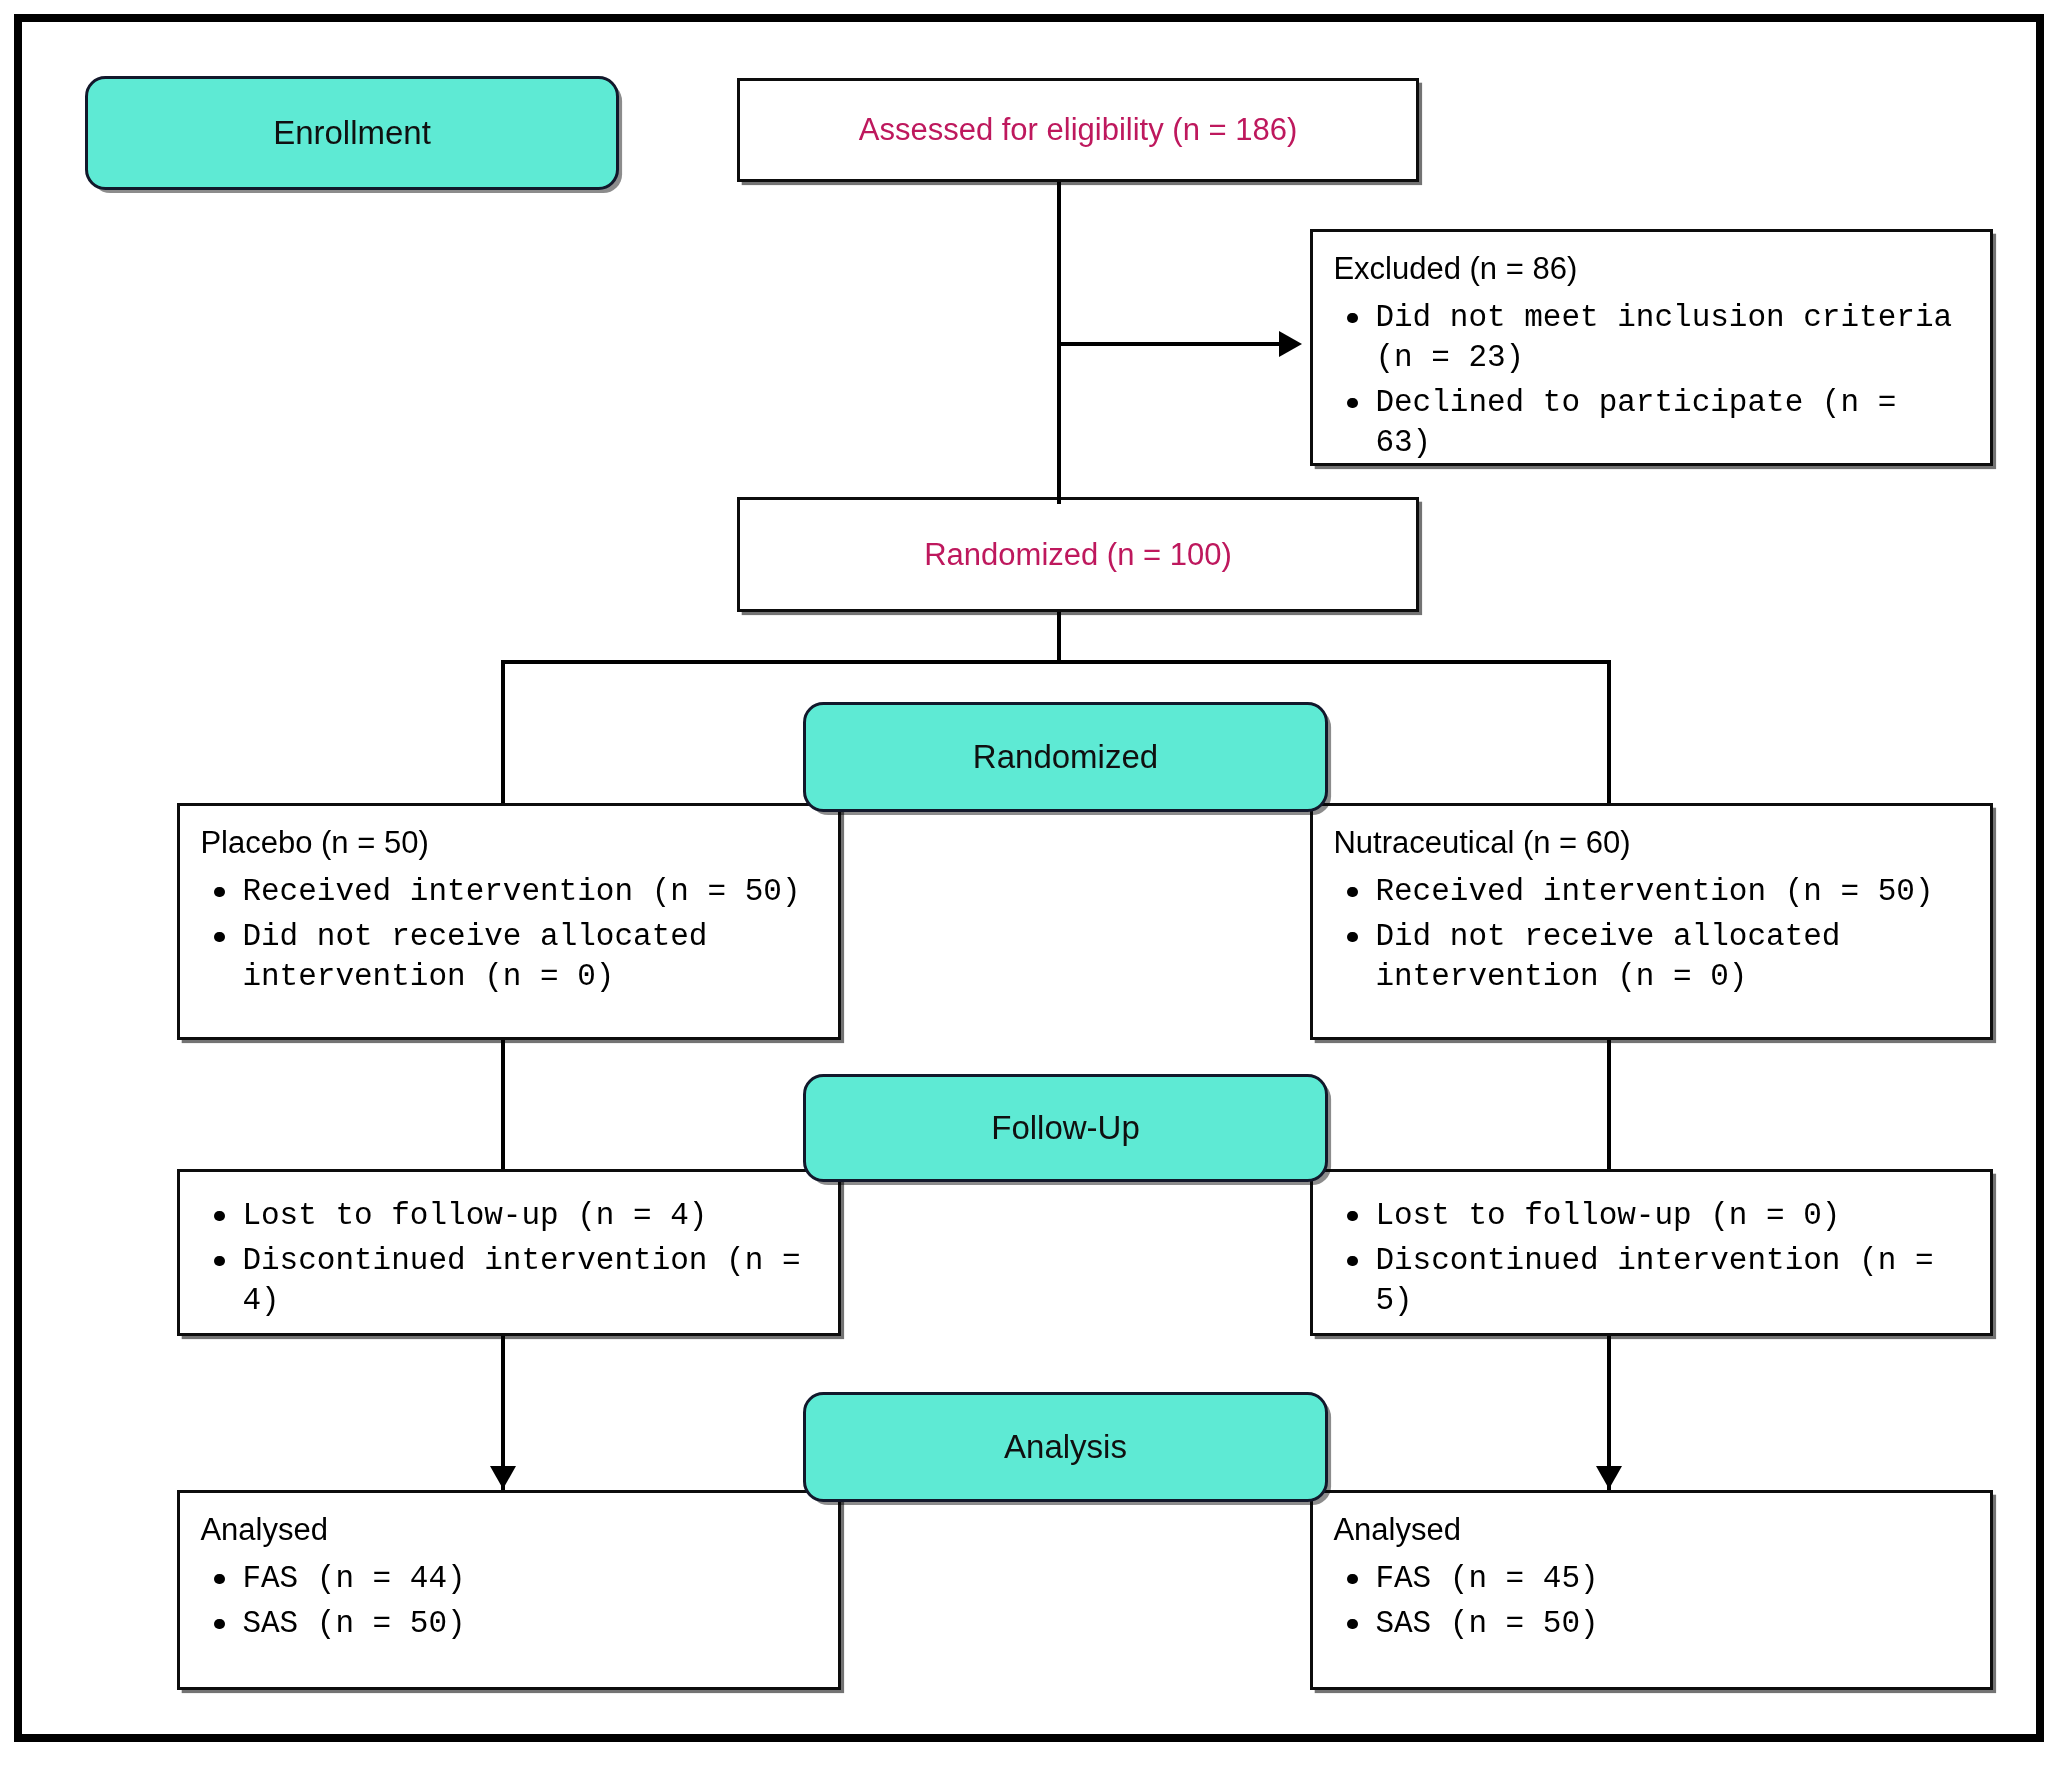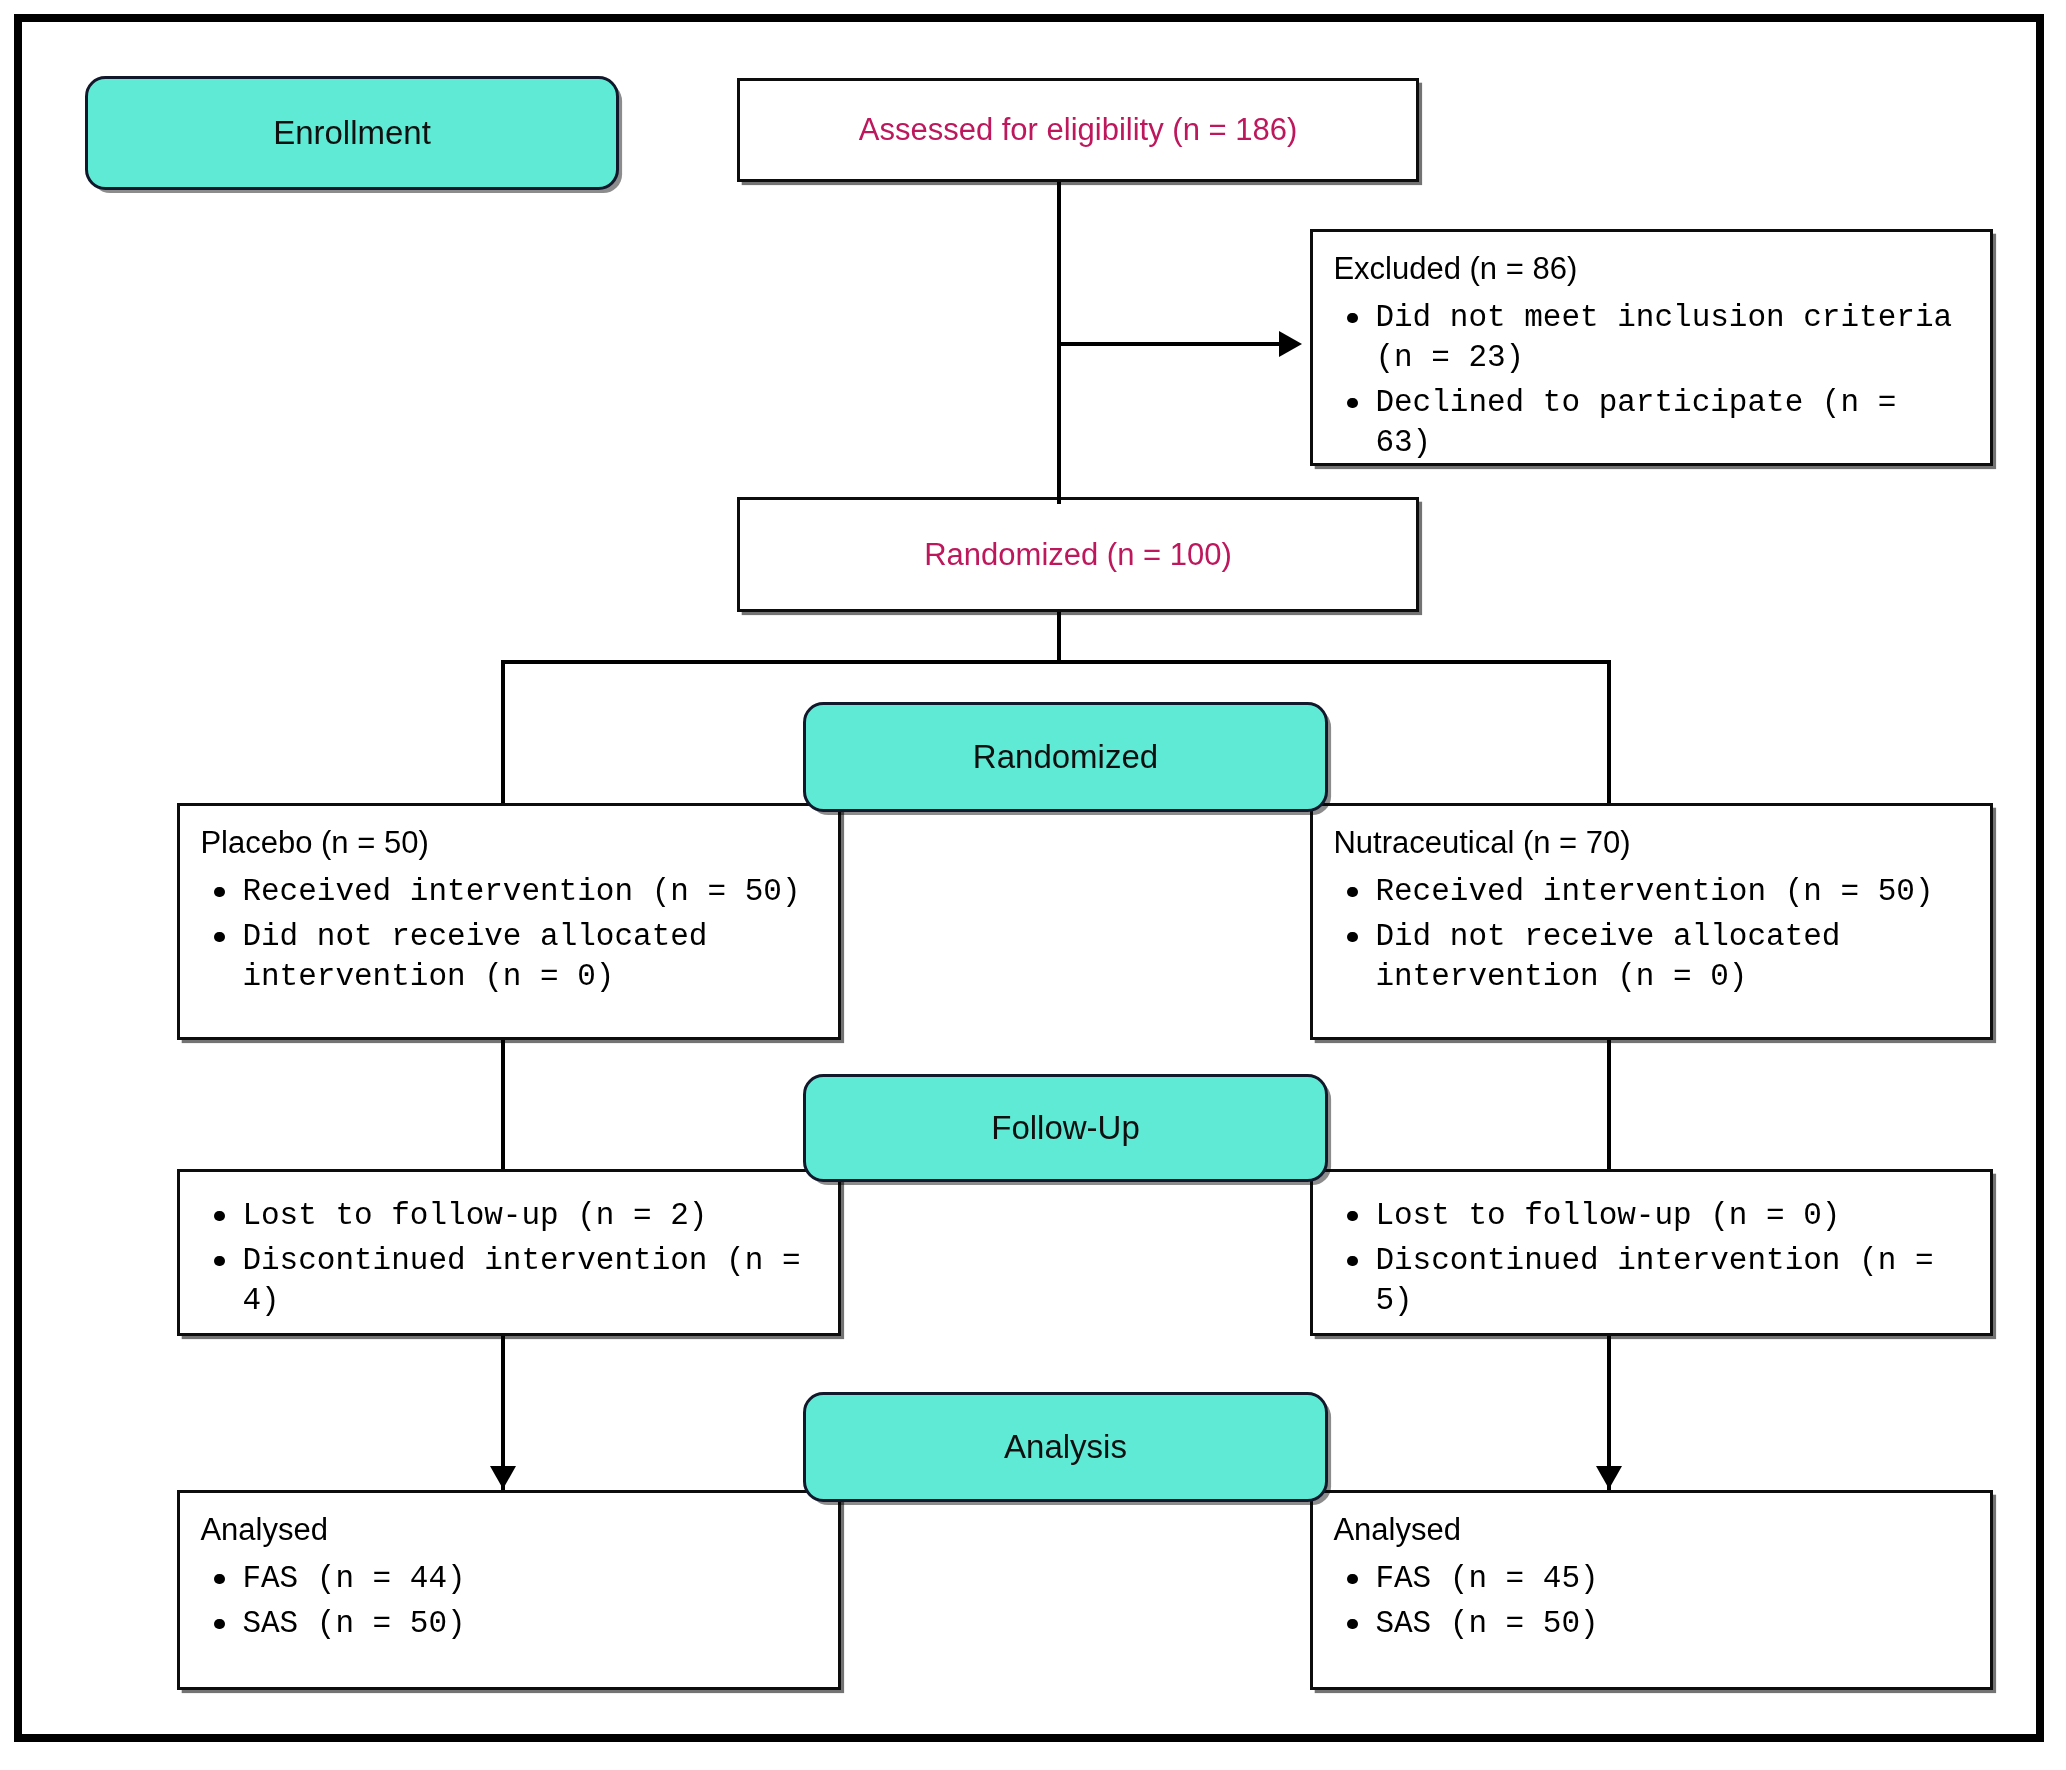--- a/index.html
+++ b/index.html
@@ -195,32 +195,32 @@
       <p class="hdr-line">Placebo (n = 50)</p>
       <ul class="bl">
         <li>Received intervention (n = 50)</li>
         <li>Did not receive allocated intervention (n = 0)</li>
       </ul>
     </div>
   </div>
 
   <div class="box" style="left:1310px; top:803px; width:683px; height:237px;">
     <div class="box-inner">
-      <p class="hdr-line">Nutraceutical (n = 70)</p>
+      <p class="hdr-line">Nutraceutical (n = 60)</p>
       <ul class="bl">
         <li>Received intervention (n = 50)</li>
         <li>Did not receive allocated intervention (n = 0)</li>
       </ul>
     </div>
   </div>
 
   <div class="box" style="left:177px; top:1169px; width:664px; height:167px;">
     <div class="box-inner" style="padding-top:23.6px;">
       <ul class="bl" style="margin-top:0;">
-        <li>Lost to follow-up (n = 2)</li>
+        <li>Lost to follow-up (n = 4)</li>
         <li>Discontinued intervention (n = 4)</li>
       </ul>
     </div>
   </div>
 
   <div class="box" style="left:1310px; top:1169px; width:683px; height:167px;">
     <div class="box-inner" style="padding-top:23.6px;">
       <ul class="bl" style="margin-top:0;">
         <li>Lost to follow-up (n = 0)</li>
         <li>Discontinued intervention (n = 5)</li>

